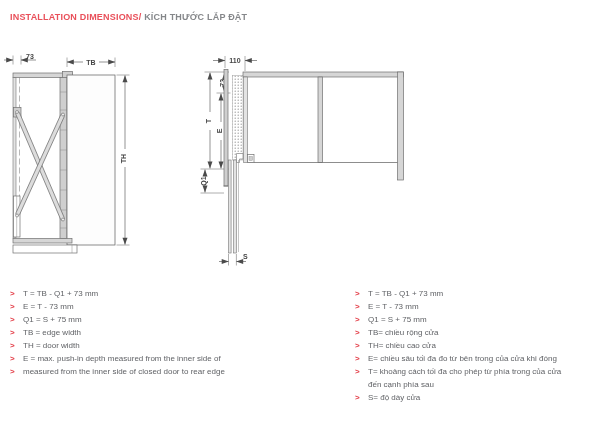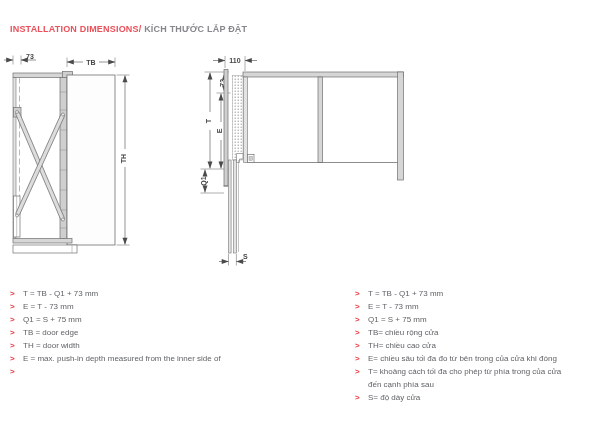--- a/index.html
+++ b/index.html
@@ -1,20 +1,20 @@
 <!DOCTYPE html>
 <html><head>
 <meta charset="utf-8">
 <style>
   html,body{margin:0;padding:0;background:#fff;}
   .page{
     position:relative;width:612px;height:424px;background:#ffffff;overflow:hidden;
     font-family:"Liberation Sans",sans-serif;
   }
-  .title{position:absolute;left:10px;top:24px;font-size:9px;font-weight:bold;letter-spacing:.2px;white-space:nowrap;}
+  .title{position:absolute;left:10px;top:12px;font-size:9px;font-weight:bold;letter-spacing:.2px;white-space:nowrap;}
   .title .en{color:#e9505a;}
   .title .vi{color:#85878a;}
   svg{position:absolute;left:0;top:0;}
   .dim{stroke:#4a4a4a;stroke-width:.6;fill:none;}
   .ext{stroke:#6d6d6d;stroke-width:.55;fill:none;}
   .ln{stroke:#707070;stroke-width:.8;fill:none;}
   .thin{stroke:#8a8a8a;stroke-width:.5;fill:none;}
   .f1{fill:#d6d6d6;stroke:#707070;stroke-width:.7;}
   .f2{fill:#e3e3e3;stroke:#767676;stroke-width:.6;}
   .f3{fill:#cfcfcf;stroke:#707070;stroke-width:.7;}
@@ -204,38 +204,39 @@
     </div>
     <div class="lrow">
       <span class="bullet">&gt;</span>
       <span class="txt">
           <div>Q1 = S + 75 mm</div>
         </span>
     </div>
     <div class="lrow">
       <span class="bullet">&gt;</span>
       <span class="txt">
-          <div>TB = door edge</div>
+          <div>TB = edge width</div>
         </span>
     </div>
     <div class="lrow">
       <span class="bullet">&gt;</span>
       <span class="txt">
           <div>TH = door width</div>
         </span>
     </div>
     <div class="lrow">
       <span class="bullet">&gt;</span>
       <span class="txt">
         <div>E = max. push-in depth measured from the inner side of</div>
       </span>
     </div>
     <div class="lrow">
       <span class="bullet">&gt;</span>
       <span class="txt">
+        <div>measured from the inner side of closed door to rear edge</div>
       </span>
     </div>
   </div>
 
   <div class="legend-col right">
     <div class="lrow">
       <span class="bullet">&gt;</span>
       <span class="txt">
           <div>T = TB - Q1 + 73 mm</div>
         </span>

